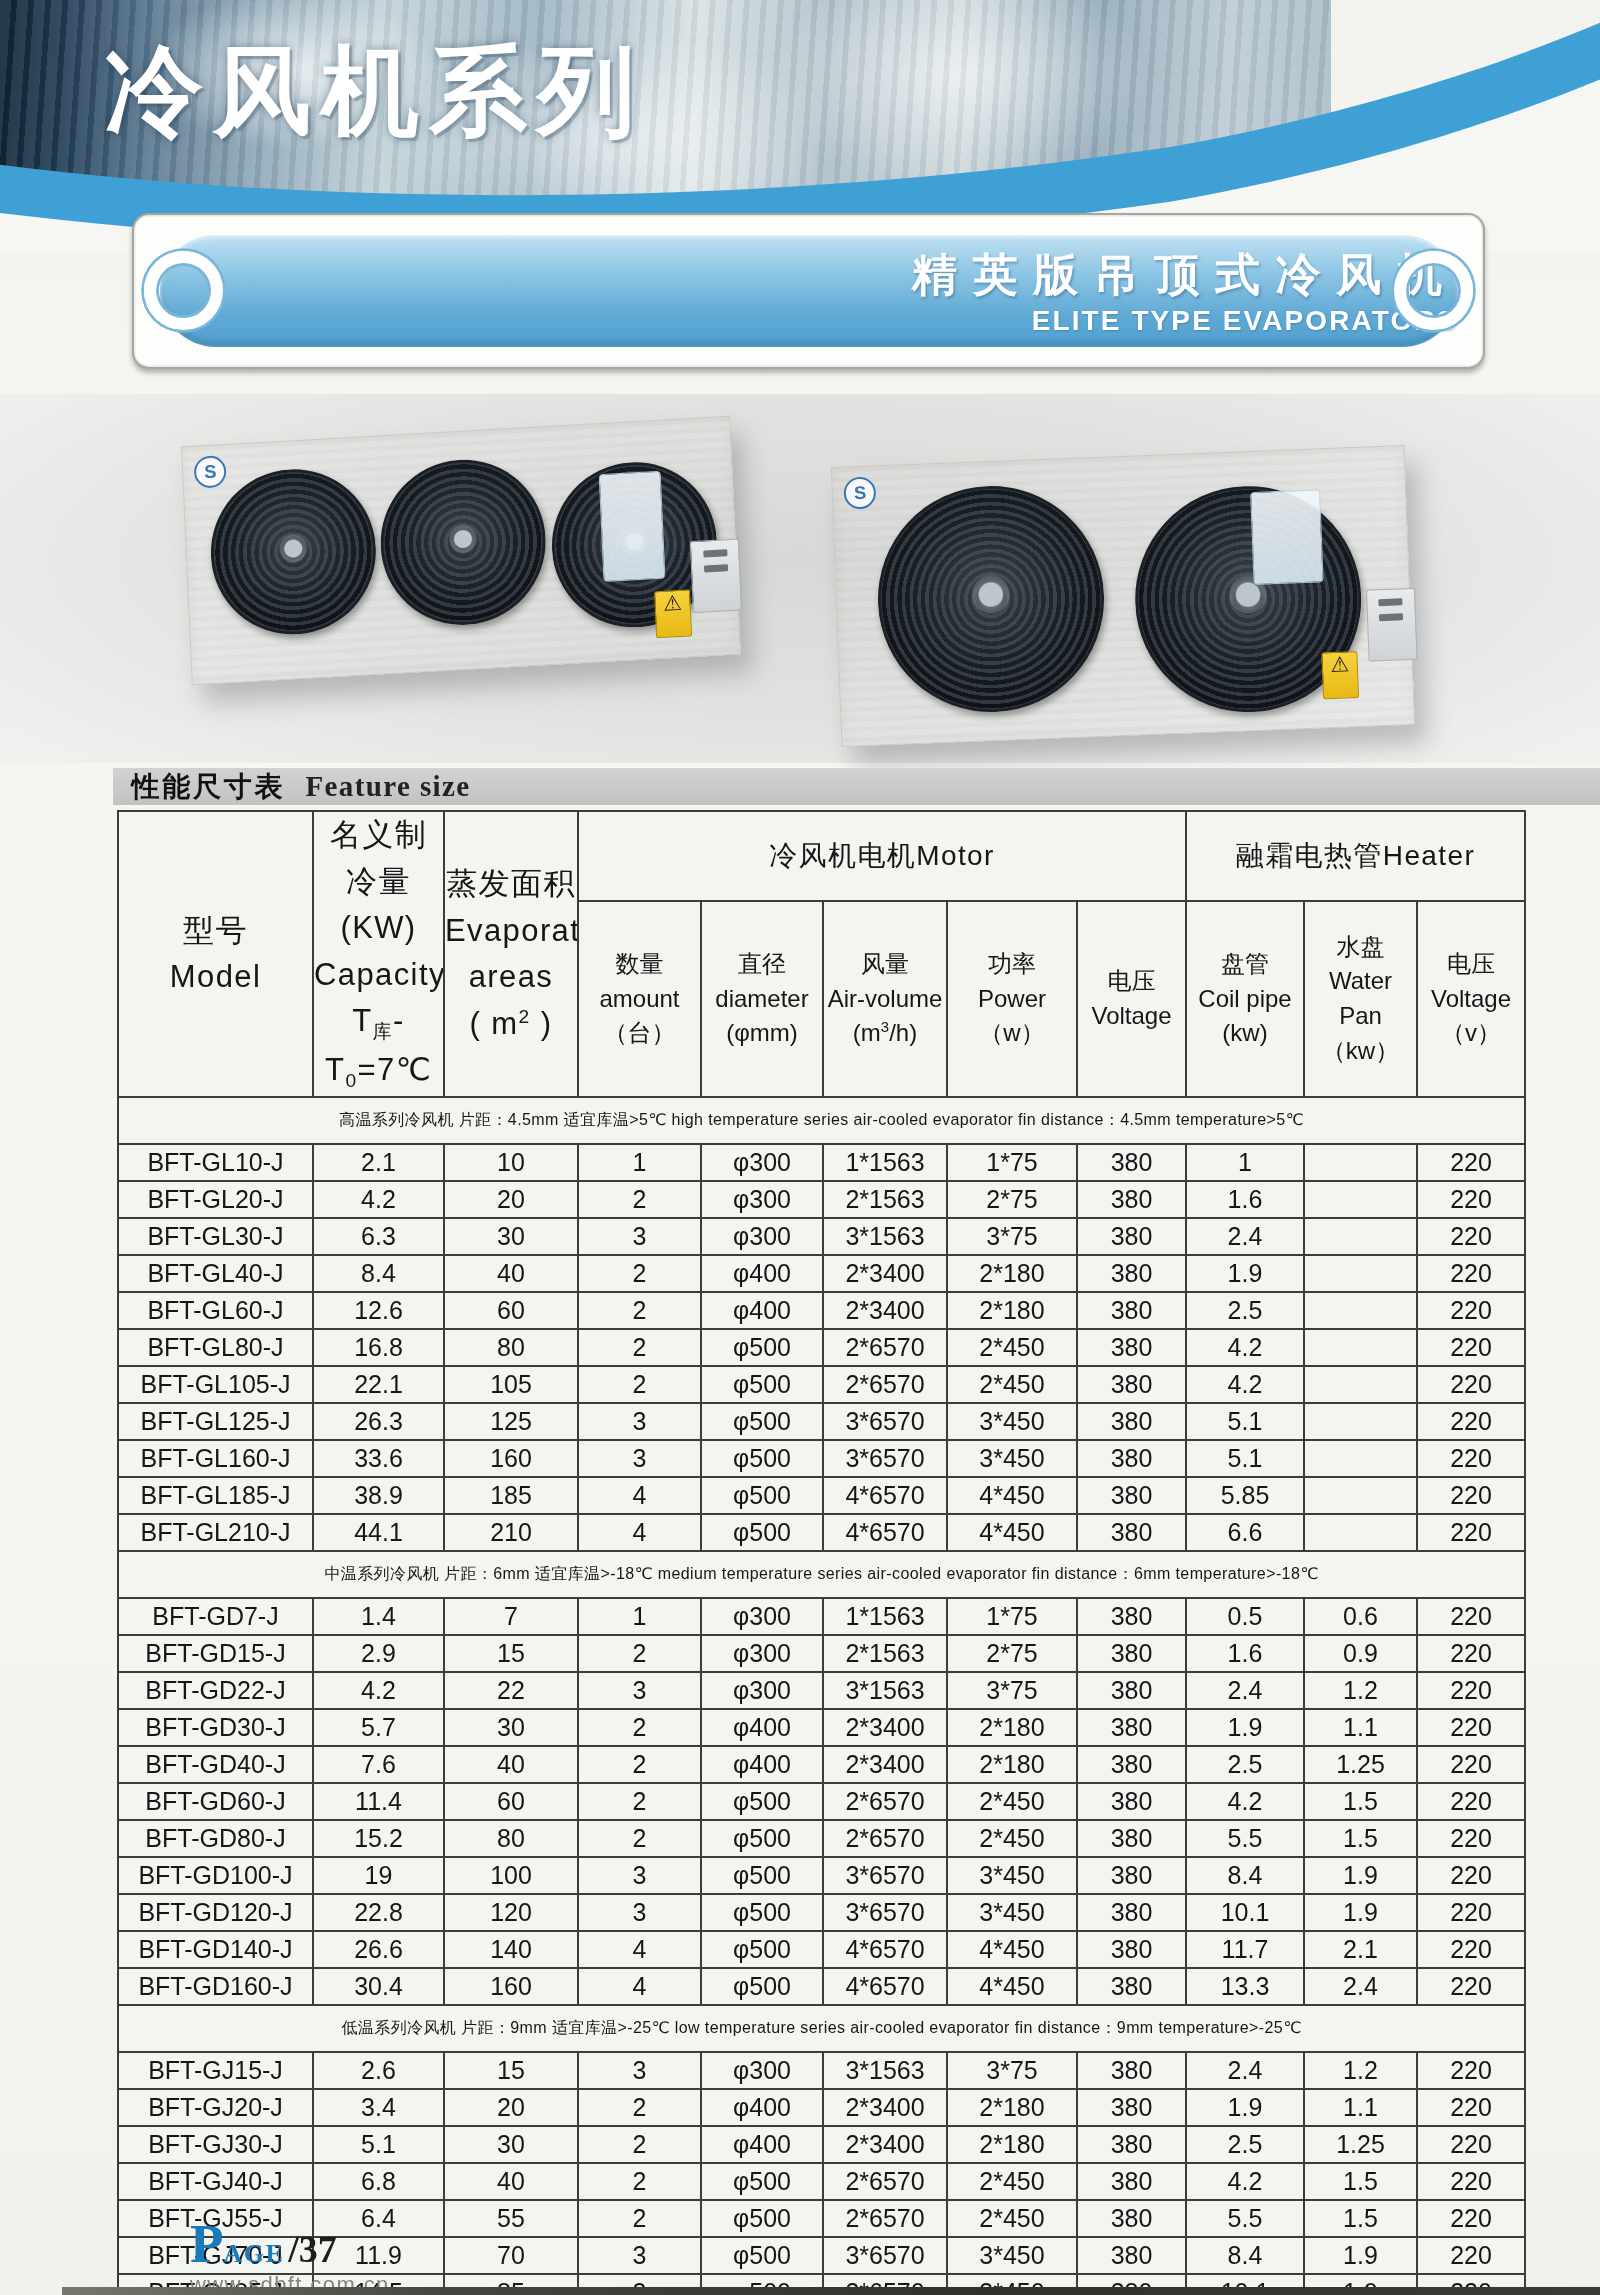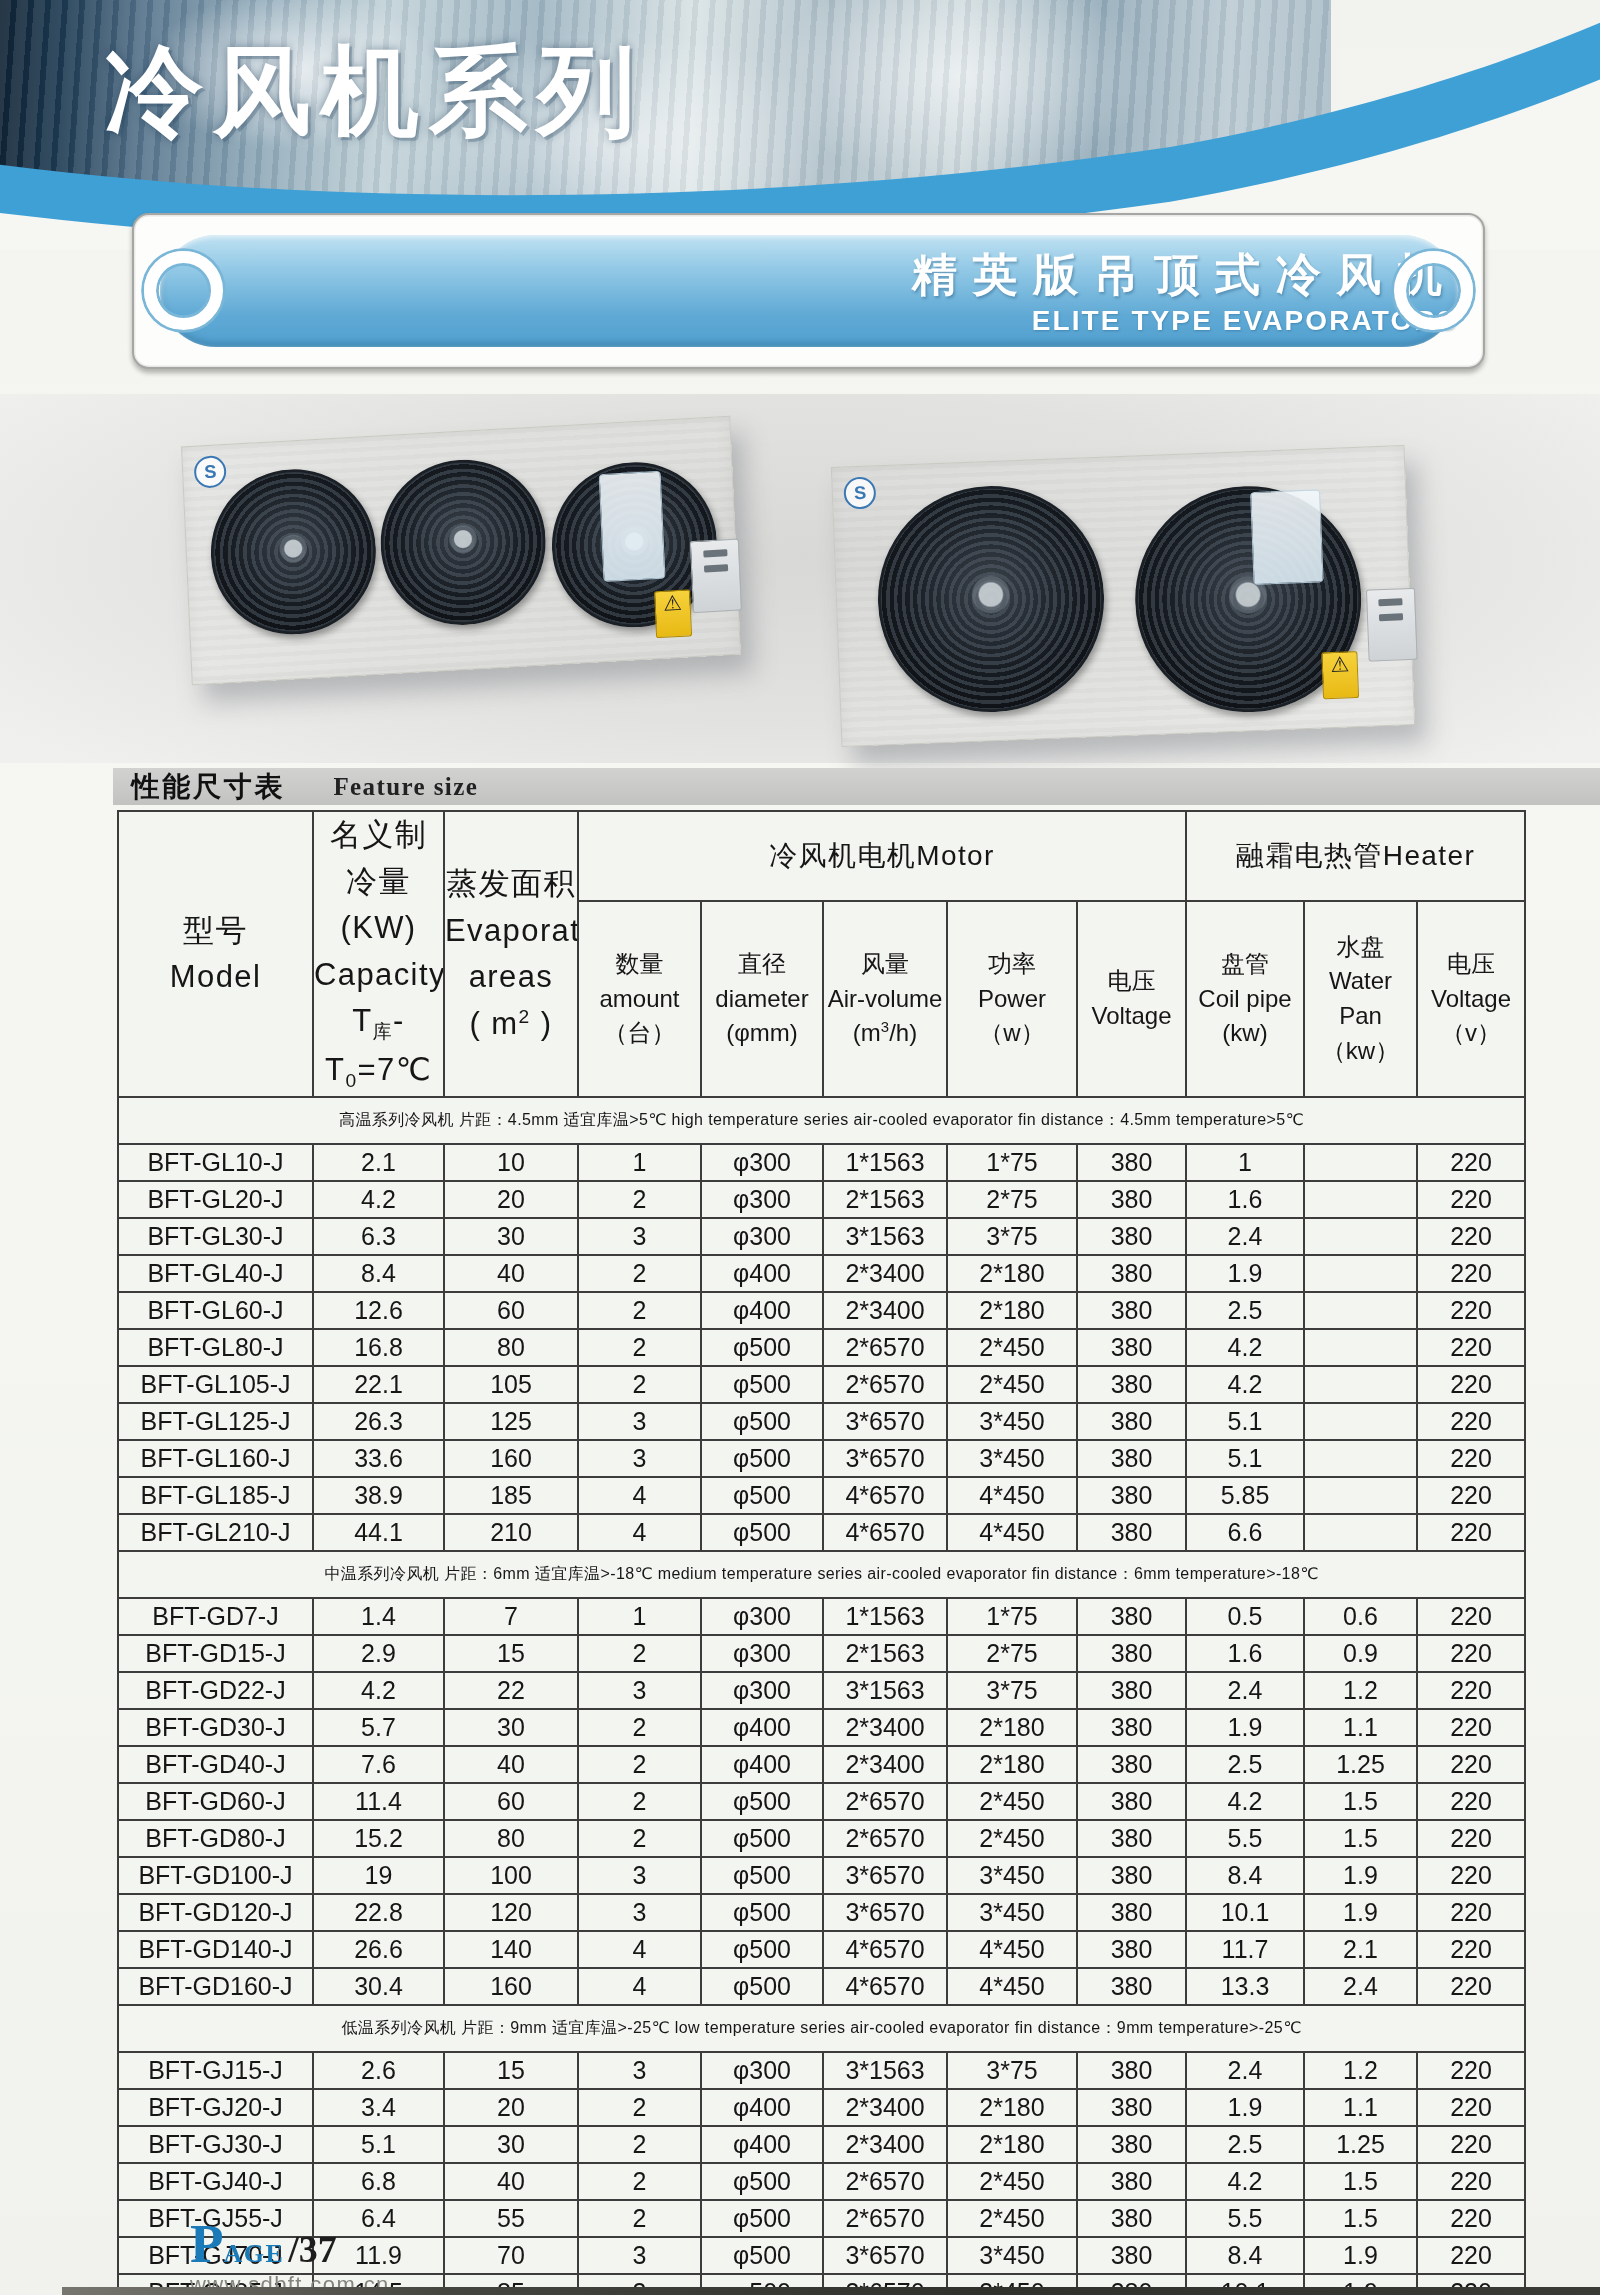--- a/index.html
+++ b/index.html
@@ -57,23 +57,23 @@
   .cbox { position:absolute; width:47px; height:70px; background:linear-gradient(180deg,#e8eaec,#cfd3d6); border:0.7px solid #aab0b4; border-radius:2.8px; }
   .cbox i { display:block; width:24px; height:7px; background:#6a737a; margin:8.5px auto 0; border-radius:1.4px; }
   .u-left .cbox { right:-4.3px; bottom:43px; } .u-right .cbox { right:-5.7px; bottom:64px; }
   .slogo { position:absolute; left:11.3px; top:10px; width:28px; height:28px; border-radius:50%; border:2.8px solid #3a78b5; color:#3a78b5; font-size:18.4px; font-weight:700; display:flex; align-items:center; justify-content:center; background:rgba(255,255,255,.8); }
   .sticker { position:absolute; width:68px; height:91px; background:linear-gradient(180deg,#f3f8fb,#dcebf4); border:0.7px solid #bcd4e4; border-radius:4.3px; opacity:.9; }
   .u-left .sticker { right:71px; top:50px; width:60px; height:106px; }
   .u-right .sticker { right:85px; top:40px; }
 
   
   .feature-bar { position:absolute; left:113px; top:768px; right:0; height:37px;
-    background:linear-gradient(180deg,#d2d2d0,#c2c2c0); display:flex; align-items:center; padding-left:18.4px; box-sizing:border-box;gap:28px; }
+    background:linear-gradient(180deg,#d2d2d0,#c2c2c0); display:flex; align-items:center; padding-left:18.4px; box-sizing:border-box; }
   .fb-cn { font-family:"Liberation Serif","DejaVu Serif",serif; font-weight:700; font-size:28px; color:#111; letter-spacing:2.8px; }
-  .fb-en { font-family:"Liberation Serif","DejaVu Serif",serif; font-weight:700; font-size:25px; color:#222; margin-left:20px; letter-spacing:1.4px; }
+  .fb-en { font-family:"Liberation Serif","DejaVu Serif",serif; font-weight:700; font-size:29px; color:#222; margin-left:20px; letter-spacing:1.4px; }
 
   
   .spec-table { position:absolute; left:117px; top:810px; }
   table { border-collapse:collapse; table-layout:fixed; width:1408px; background:#f3f5f1; }
   td, th { border:2.1px solid #3c3c3c; text-align:center; vertical-align:middle; padding:0; font-weight:400; color:#161616; overflow:hidden; }
   thead .grp { height:65px; font-size:28px; letter-spacing:1.4px; }
   thead .sub td, thead .sub th { height:136px; font-size:24px; line-height:1.45; }
   th.span2 { font-size:31px; line-height:1.5; }
   .hl { display:block; }
   sub { font-size:.62em; } sup { font-size:.62em; }

